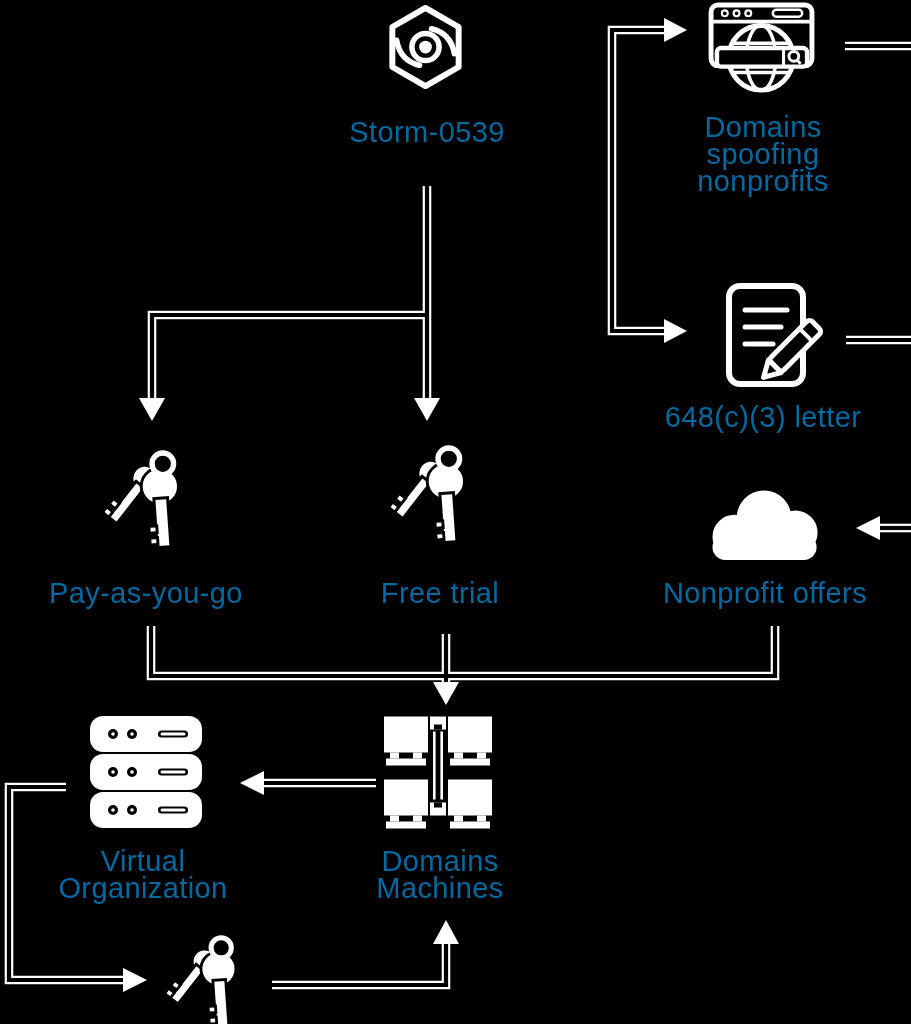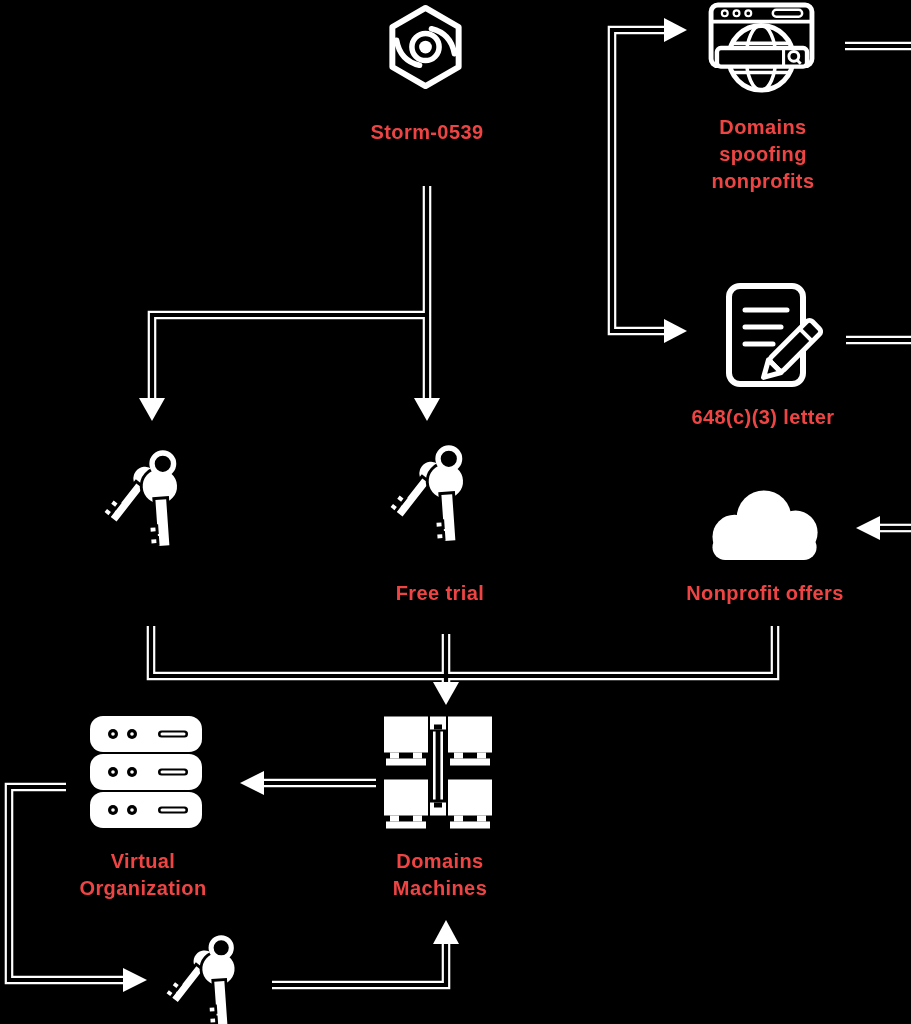--- a/index.html
+++ b/index.html
@@ -1,20 +1,20 @@
 <!DOCTYPE html>
 <html><head>
 <meta charset="utf-8">
 <style>
   html,body{margin:0;padding:0;background:#000;}
   #canvas{position:relative;width:911px;height:1024px;background:#000;overflow:hidden;
           font-family:"Liberation Sans",sans-serif;}
   #connectors{position:absolute;left:0;top:0;width:911px;height:1024px;}
   .node-icon{position:absolute;}
-  .node-label{position:absolute;color:#ef4444;font-weight:700;font-size:20px;line-height:27px;
+  .node-label{position:absolute;color:#0369a1;font-weight:400;font-size:29px;line-height:27px;
               letter-spacing:.4px;text-align:center;white-space:normal;}
 </style>
 </head>
 <body>
 
 <div id="canvas">
 
   <svg id="connectors" viewBox="0 0 911 1024" xmlns="http://www.w3.org/2000/svg">
 
     <g fill="none" stroke="#fff" stroke-width="8.6">
@@ -112,20 +112,21 @@
       <rect x="-9" y="-38" width="18" height="58" rx="4" fill="#000" stroke="#fff" stroke-width="5"></rect>
       <line x1="-9" y1="-24" x2="9" y2="-24" stroke="#fff" stroke-width="4"></line>
       <path d="M-9 20 L0 36 L9 20 Z" fill="#000" stroke="#fff" stroke-width="5" stroke-linejoin="round"></path>
     </g>
   </svg>
   <div class="node-label" style="left:663px;top:404px;width:200px">648(c)(3) letter</div>
 
   <svg class="node-icon" style="left:104px;top:447px" width="98" height="114" viewBox="0 0 100 112">
       <use href="#sym-keys"></use>
     </svg>
+  <div class="node-label" style="left:36px;top:580px;width:220px">Pay-as-you-go</div>
 
   <svg class="node-icon" style="left:390px;top:442px" width="98" height="114" viewBox="0 0 100 112">
       <use href="#sym-keys"></use>
     </svg>
   <div class="node-label" style="left:340px;top:580px;width:200px">Free trial</div>
 
   <svg class="node-icon" style="left:702px;top:480px" width="124" height="82" viewBox="0 0 116 78">
     <circle cx="30" cy="54" r="21" fill="#fff"></circle>
     <circle cx="58" cy="36" r="26" fill="#fff"></circle>
     <circle cx="88" cy="50" r="21" fill="#fff"></circle>

